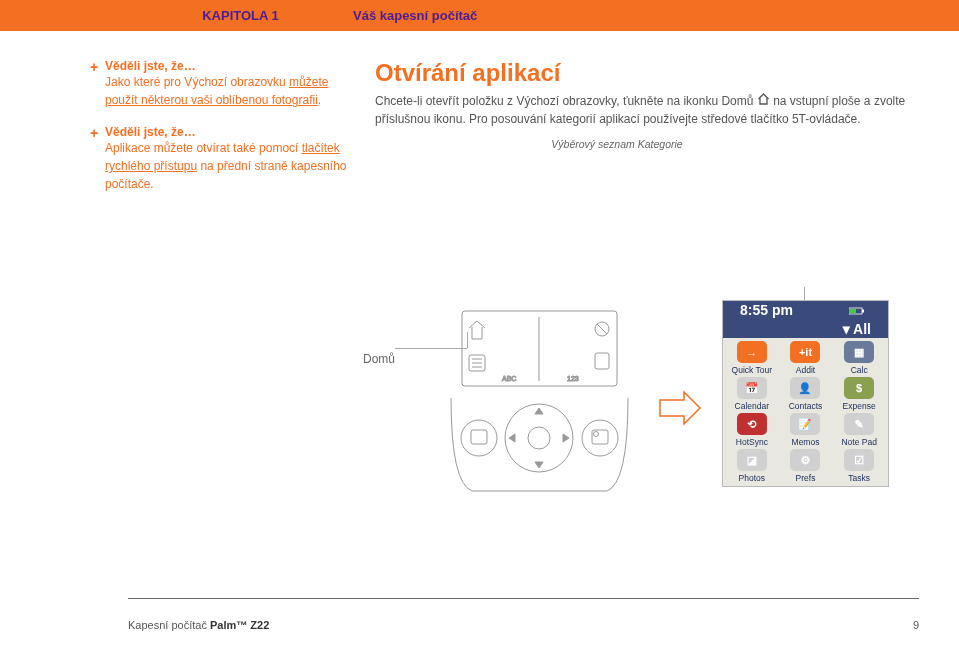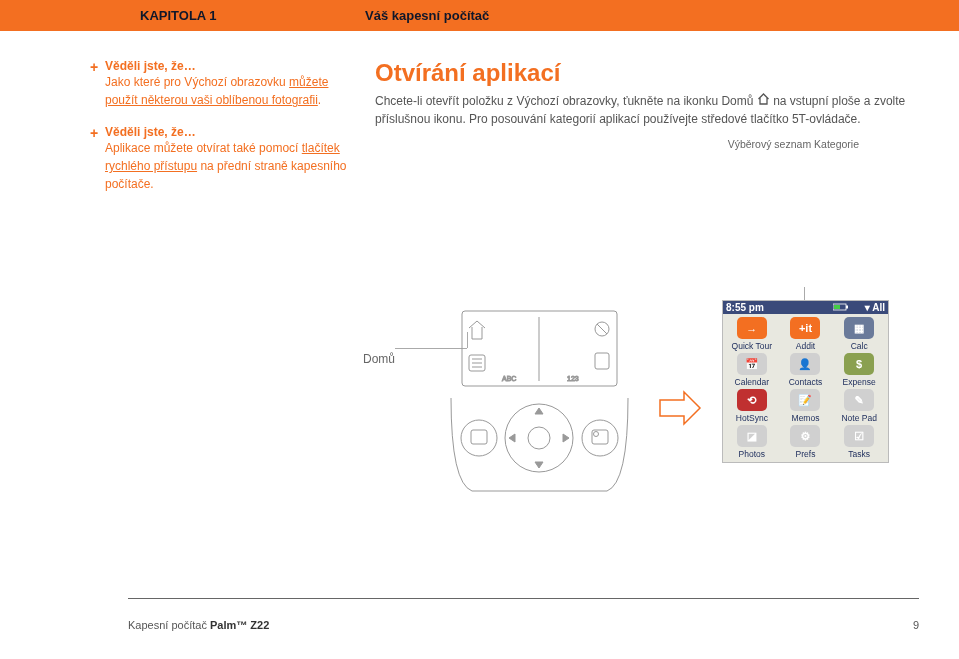--- a/index.html
+++ b/index.html
@@ -8,24 +8,25 @@
     font-family: Arial, Helvetica, sans-serif;
     background: #fff;
     width: 959px;
     height: 659px;
     position: relative;
     color: #555;
     font-size: 12px;
   }
   .header {
     background: #F36F21;
-    color: #0f172a;
-    padding: 8px 12px;
+    color: #4c1d95;
+    padding: 8px 0;
     font-weight: bold;
     font-size: 13px;
+    text-align: center;
   }
   .header-inner {
     display: flex;
     padding-left: 128px;
   }
   .header-left {
     width: 225px;
   }
   .content {
     display: flex;
@@ -74,25 +75,26 @@
     margin: 0 0 10px 0;
     line-height: 1.45;
     font-size: 12px;
     color: #555;
   }
   .home-icon-inline {
     display: inline-block;
     vertical-align: middle;
   }
   .label-right {
-    text-align: right;
+    text-align: center;
     font-size: 10.5px;
     color: #666;
     margin-top: 4px;
     padding-right: 70px;
+    font-style: italic;
   }
   .label-home {
     font-size: 12px;
     color: #666;
     position: absolute;
     left: 363px;
     top: 352px;
   }
   .leader-line {
     position: absolute;
@@ -124,22 +126,22 @@
     width: 165px;
     border: 1px solid #bbb;
     background: #e8e8e0;
     font-size: 9px;
   }
   .palm-bar {
     background: #3a4a7a;
     color: #fff;
     display: flex;
     justify-content: space-between;
-    padding: 1px 3px;
-    font-size: 10px;
+    padding: 1px 17px;
+    font-size: 14px;
     font-weight: bold;
   }
   .palm-grid {
     display: grid;
     grid-template-columns: repeat(3, 1fr);
     gap: 2px;
     padding: 3px;
   }
   .palm-cell {
     text-align: center;
@@ -259,21 +261,21 @@
 
 <div class="arrow">
   <svg width="44" height="36" viewBox="0 0 44 36">
       <path d="M2 10 H26 V2 L42 18 L26 34 V26 H2 Z" fill="none" stroke="#F36F21" stroke-width="1.5"></path>
     </svg>
 </div>
 
 <div class="palm-screen">
   <div class="palm-bar">
     <span>8:55 pm</span>
-    <span style="display:flex;align-items:center;gap:16px;">
+    <span style="display:flex;align-items:center;gap:3px;flex-direction:column;">
       <span><svg width="16" height="8">
             <rect x="0" y="1" width="13" height="6" fill="none" stroke="#fff" stroke-width="0.8"></rect>
             <rect x="13" y="2.5" width="2" height="3" fill="#fff"></rect>
             <rect x="1" y="2" width="6" height="4" fill="#4c4"></rect>
           </svg></span>
       <span>▾ All</span>
     </span>
   </div>
   <div class="palm-grid" id="palm-grid">
       <div class="palm-cell">

